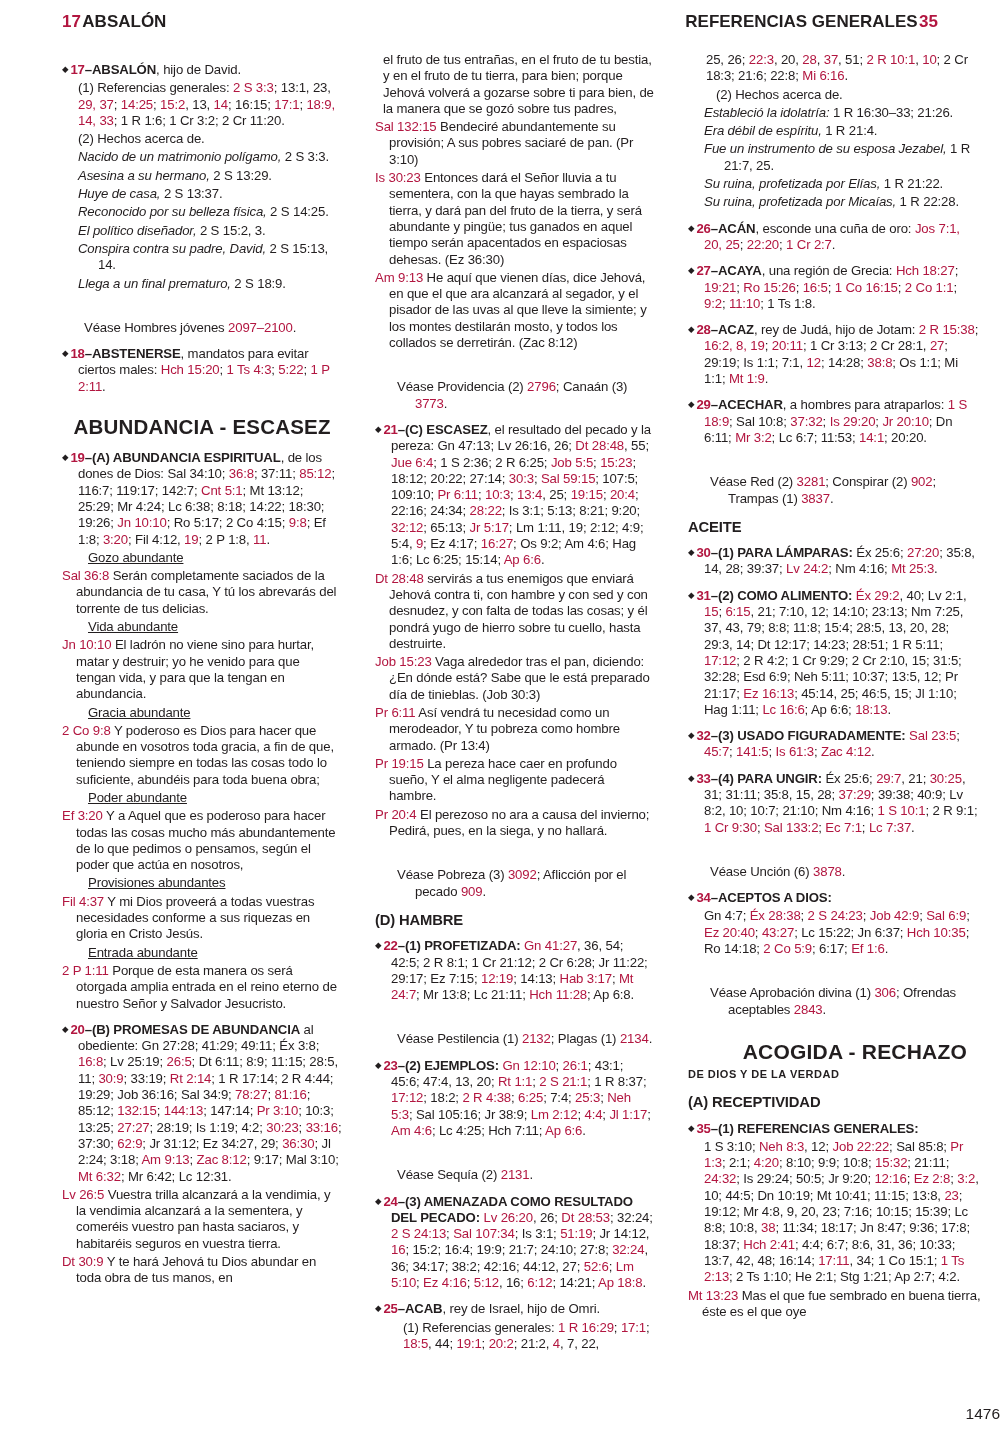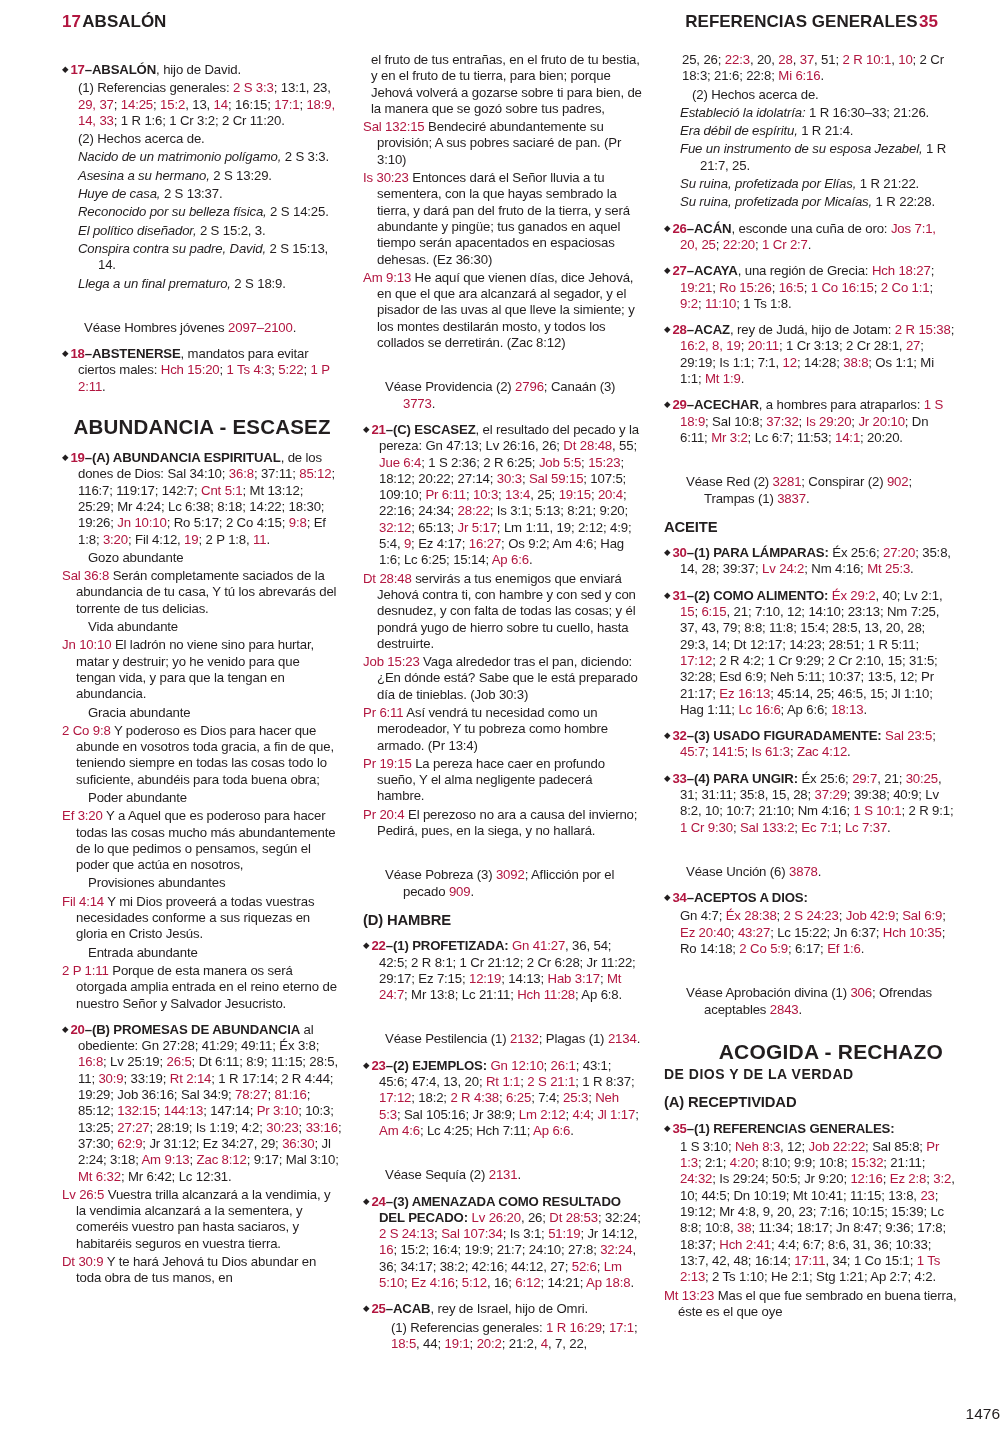--- a/index.html
+++ b/index.html
@@ -6,38 +6,38 @@
   .page{
     position:relative; width:1000px; height:1446px; background:#fff;
     font-family:"Liberation Sans","DejaVu Sans",sans-serif;
     color:#221e1f; font-size:13.2px; line-height:16.3px;
     letter-spacing:-0.15px; overflow:hidden; box-sizing:border-box;
   }
   .runhead{position:absolute; top:14px; left:62px; right:62px;
     display:flex; justify-content:space-between;
     font-size:17px; font-weight:bold; letter-spacing:0;}
   .hnum{color:var(--accent);}
-  .cols{position:absolute; top:52px; left:62px; display:flex; gap:21px;}
+  .cols{position:absolute; top:52px; left:62px; display:flex; gap:33px;}
   .col{width:280px; height:1340px; overflow:hidden;}
   .col:last-child{width:293px;}
   .blk{margin:0 0 2px 0;}
   .entry{margin-top:9px; padding-left:16px; text-indent:-16px;}
   .body{margin-left:16px;}
   .body2{margin-left:28px;}
   .cont{margin-left:8px;}
   .cont2{margin-left:18px;}
   .fact{margin-left:16px; padding-left:20px; text-indent:-20px;}
-  .sub{margin-left:26px;}
+  .sub{margin-left:26px;text-decoration:underline;}
   .verse{padding-left:14px; text-indent:-14px;}
   .vease{margin-left:22px; padding-left:18px; text-indent:-18px;margin-top:28px;}
   .h1{font-weight:bold; font-size:20.5px; line-height:24px; text-align:center;
       letter-spacing:.2px; margin:20px 0 10px; text-indent:0;}
   .h1l{font-weight:bold; font-size:21px; line-height:24px; text-align:right;
       letter-spacing:.2px; margin:22px 14px 2px; text-indent:0;}
-  .h1sub{font-size:14px; font-weight:bold; letter-spacing:.5px; margin:0 0 8px;}
+  .h1sub{font-size:11px; font-weight:bold; letter-spacing:.5px; margin:0 0 8px;}
   .h2{font-weight:bold; font-size:14.8px; margin:12px 0 4px; text-indent:0;}
   .bullet{font-size:8.5px; vertical-align:2px; padding-right:2px; color:#221e1f;}
   .s-n{color:var(--accent); font-weight:bold;}
   .s-b{font-weight:bold;}
   .s-r{color:var(--accent);}
   .s-k{}
   .s-i{font-style:italic;}
   .pagefoot{position:absolute; bottom:24px; left:0; width:100%;
     text-align:right; font-size:15.5px; letter-spacing:0;}
 </style>
@@ -68,21 +68,21 @@
         <div class="blk entry"><span class="bullet">◆</span><span class="s-n">19</span><span class="s-b">–(A) ABUNDANCIA ESPIRITUAL</span><span class="s-k">, de los dones de Dios: Sal 34:10; </span><span class="s-r">36:8</span><span class="s-k">; 37:11; </span><span class="s-r">85:12</span><span class="s-k">; 116:7; 119:17; 142:7; </span><span class="s-r">Cnt 5:1</span><span class="s-k">; Mt 13:12; 25:29; Mr 4:24; Lc 6:38; 8:18; 14:22; 18:30; 19:26; </span><span class="s-r">Jn 10:10</span><span class="s-k">; Ro 5:17; 2 Co 4:15; </span><span class="s-r">9:8</span><span class="s-k">; Ef 1:8; </span><span class="s-r">3:20</span><span class="s-k">; Fil 4:12, </span><span class="s-r">19</span><span class="s-k">; 2 P 1:8, </span><span class="s-r">11</span><span class="s-k">.</span></div>
         <div class="blk sub"><span class="s-k">Gozo abundante</span></div>
         <div class="blk verse"><span class="s-r">Sal 36:8</span><span class="s-k">  Serán completamente saciados de la abundancia de tu casa, Y tú los abrevarás del torrente de tus delicias.</span></div>
         <div class="blk sub"><span class="s-k">Vida abundante</span></div>
         <div class="blk verse"><span class="s-r">Jn 10:10</span><span class="s-k">  El ladrón no viene sino para hurtar, matar y destruir; yo he venido para que tengan vida, y para que la tengan en abundancia.</span></div>
         <div class="blk sub"><span class="s-k">Gracia abundante</span></div>
         <div class="blk verse"><span class="s-r">2 Co 9:8</span><span class="s-k">  Y poderoso es Dios para hacer que abunde en vosotros toda gracia, a fin de que, teniendo siempre en todas las cosas todo lo suficiente, abundéis para toda buena obra;</span></div>
         <div class="blk sub"><span class="s-k">Poder abundante</span></div>
         <div class="blk verse"><span class="s-r">Ef 3:20</span><span class="s-k">  Y a Aquel que es poderoso para hacer todas las cosas mucho más abundantemente de lo que pedimos o pensamos, según el poder que actúa en nosotros,</span></div>
         <div class="blk sub"><span class="s-k">Provisiones abundantes</span></div>
-        <div class="blk verse"><span class="s-r">Fil 4:14</span><span class="s-k">  Y mi Dios proveerá a todas vuestras necesidades conforme a sus riquezas en gloria en Cristo Jesús.</span></div>
+        <div class="blk verse"><span class="s-r">Fil 4:37</span><span class="s-k">  Y mi Dios proveerá a todas vuestras necesidades conforme a sus riquezas en gloria en Cristo Jesús.</span></div>
         <div class="blk sub"><span class="s-k">Entrada abundante</span></div>
         <div class="blk verse"><span class="s-r">2 P 1:11</span><span class="s-k">  Porque de esta manera os será otorgada amplia entrada en el reino eterno de nuestro Señor y Salvador Jesucristo.</span></div>
         <div class="blk entry"><span class="bullet">◆</span><span class="s-n">20</span><span class="s-b">–(B) PROMESAS DE ABUNDANCIA</span><span class="s-k"> al obediente: Gn 27:28; 41:29; 49:11; Éx 3:8; </span><span class="s-r">16:8</span><span class="s-k">; Lv 25:19; </span><span class="s-r">26:5</span><span class="s-k">; Dt 6:11; 8:9; 11:15; 28:5, 11; </span><span class="s-r">30:9</span><span class="s-k">; 33:19; </span><span class="s-r">Rt 2:14</span><span class="s-k">; 1 R 17:14; 2 R 4:44; 19:29; Job 36:16; Sal 34:9; </span><span class="s-r">78:27</span><span class="s-k">; </span><span class="s-r">81:16</span><span class="s-k">; 85:12; </span><span class="s-r">132:15</span><span class="s-k">; </span><span class="s-r">144:13</span><span class="s-k">; 147:14; </span><span class="s-r">Pr 3:10</span><span class="s-k">; 10:3; 13:25; </span><span class="s-r">27:27</span><span class="s-k">; 28:19; Is 1:19; 4:2; </span><span class="s-r">30:23</span><span class="s-k">; </span><span class="s-r">33:16</span><span class="s-k">; 37:30; </span><span class="s-r">62:9</span><span class="s-k">; Jr 31:12; Ez 34:27, 29; </span><span class="s-r">36:30</span><span class="s-k">; Jl 2:24; 3:18; </span><span class="s-r">Am 9:13</span><span class="s-k">; </span><span class="s-r">Zac 8:12</span><span class="s-k">; 9:17; Mal 3:10; </span><span class="s-r">Mt 6:32</span><span class="s-k">; Mr 6:42; Lc 12:31.</span></div>
         <div class="blk verse"><span class="s-r">Lv 26:5</span><span class="s-k">  Vuestra trilla alcanzará a la vendimia, y la vendimia alcanzará a la sementera, y comeréis vuestro pan hasta saciaros, y habitaréis seguros en vuestra tierra.</span></div>
         <div class="blk verse"><span class="s-r">Dt 30:9</span><span class="s-k">  Y te hará Jehová tu Dios abundar en toda obra de tus manos, en</span></div>
       </div>
     <div class="col">
         <div class="blk cont"><span class="s-k">el fruto de tus entrañas, en el fruto de tu bestia, y en el fruto de tu tierra, para bien; porque Jehová volverá a gozarse sobre ti para bien, de la manera que se gozó sobre tus padres,</span></div>
         <div class="blk verse"><span class="s-r">Sal 132:15</span><span class="s-k">  Bendeciré abundantemente su provisión; A sus pobres saciaré de pan. (Pr 3:10)</span></div>
         <div class="blk verse"><span class="s-r">Is 30:23</span><span class="s-k">  Entonces dará el Señor lluvia a tu sementera, con la que hayas sembrado la tierra, y dará pan del fruto de la tierra, y será abundante y pingüe; tus ganados en aquel tiempo serán apacentados en espaciosas dehesas. (Ez 36:30)</span></div>

